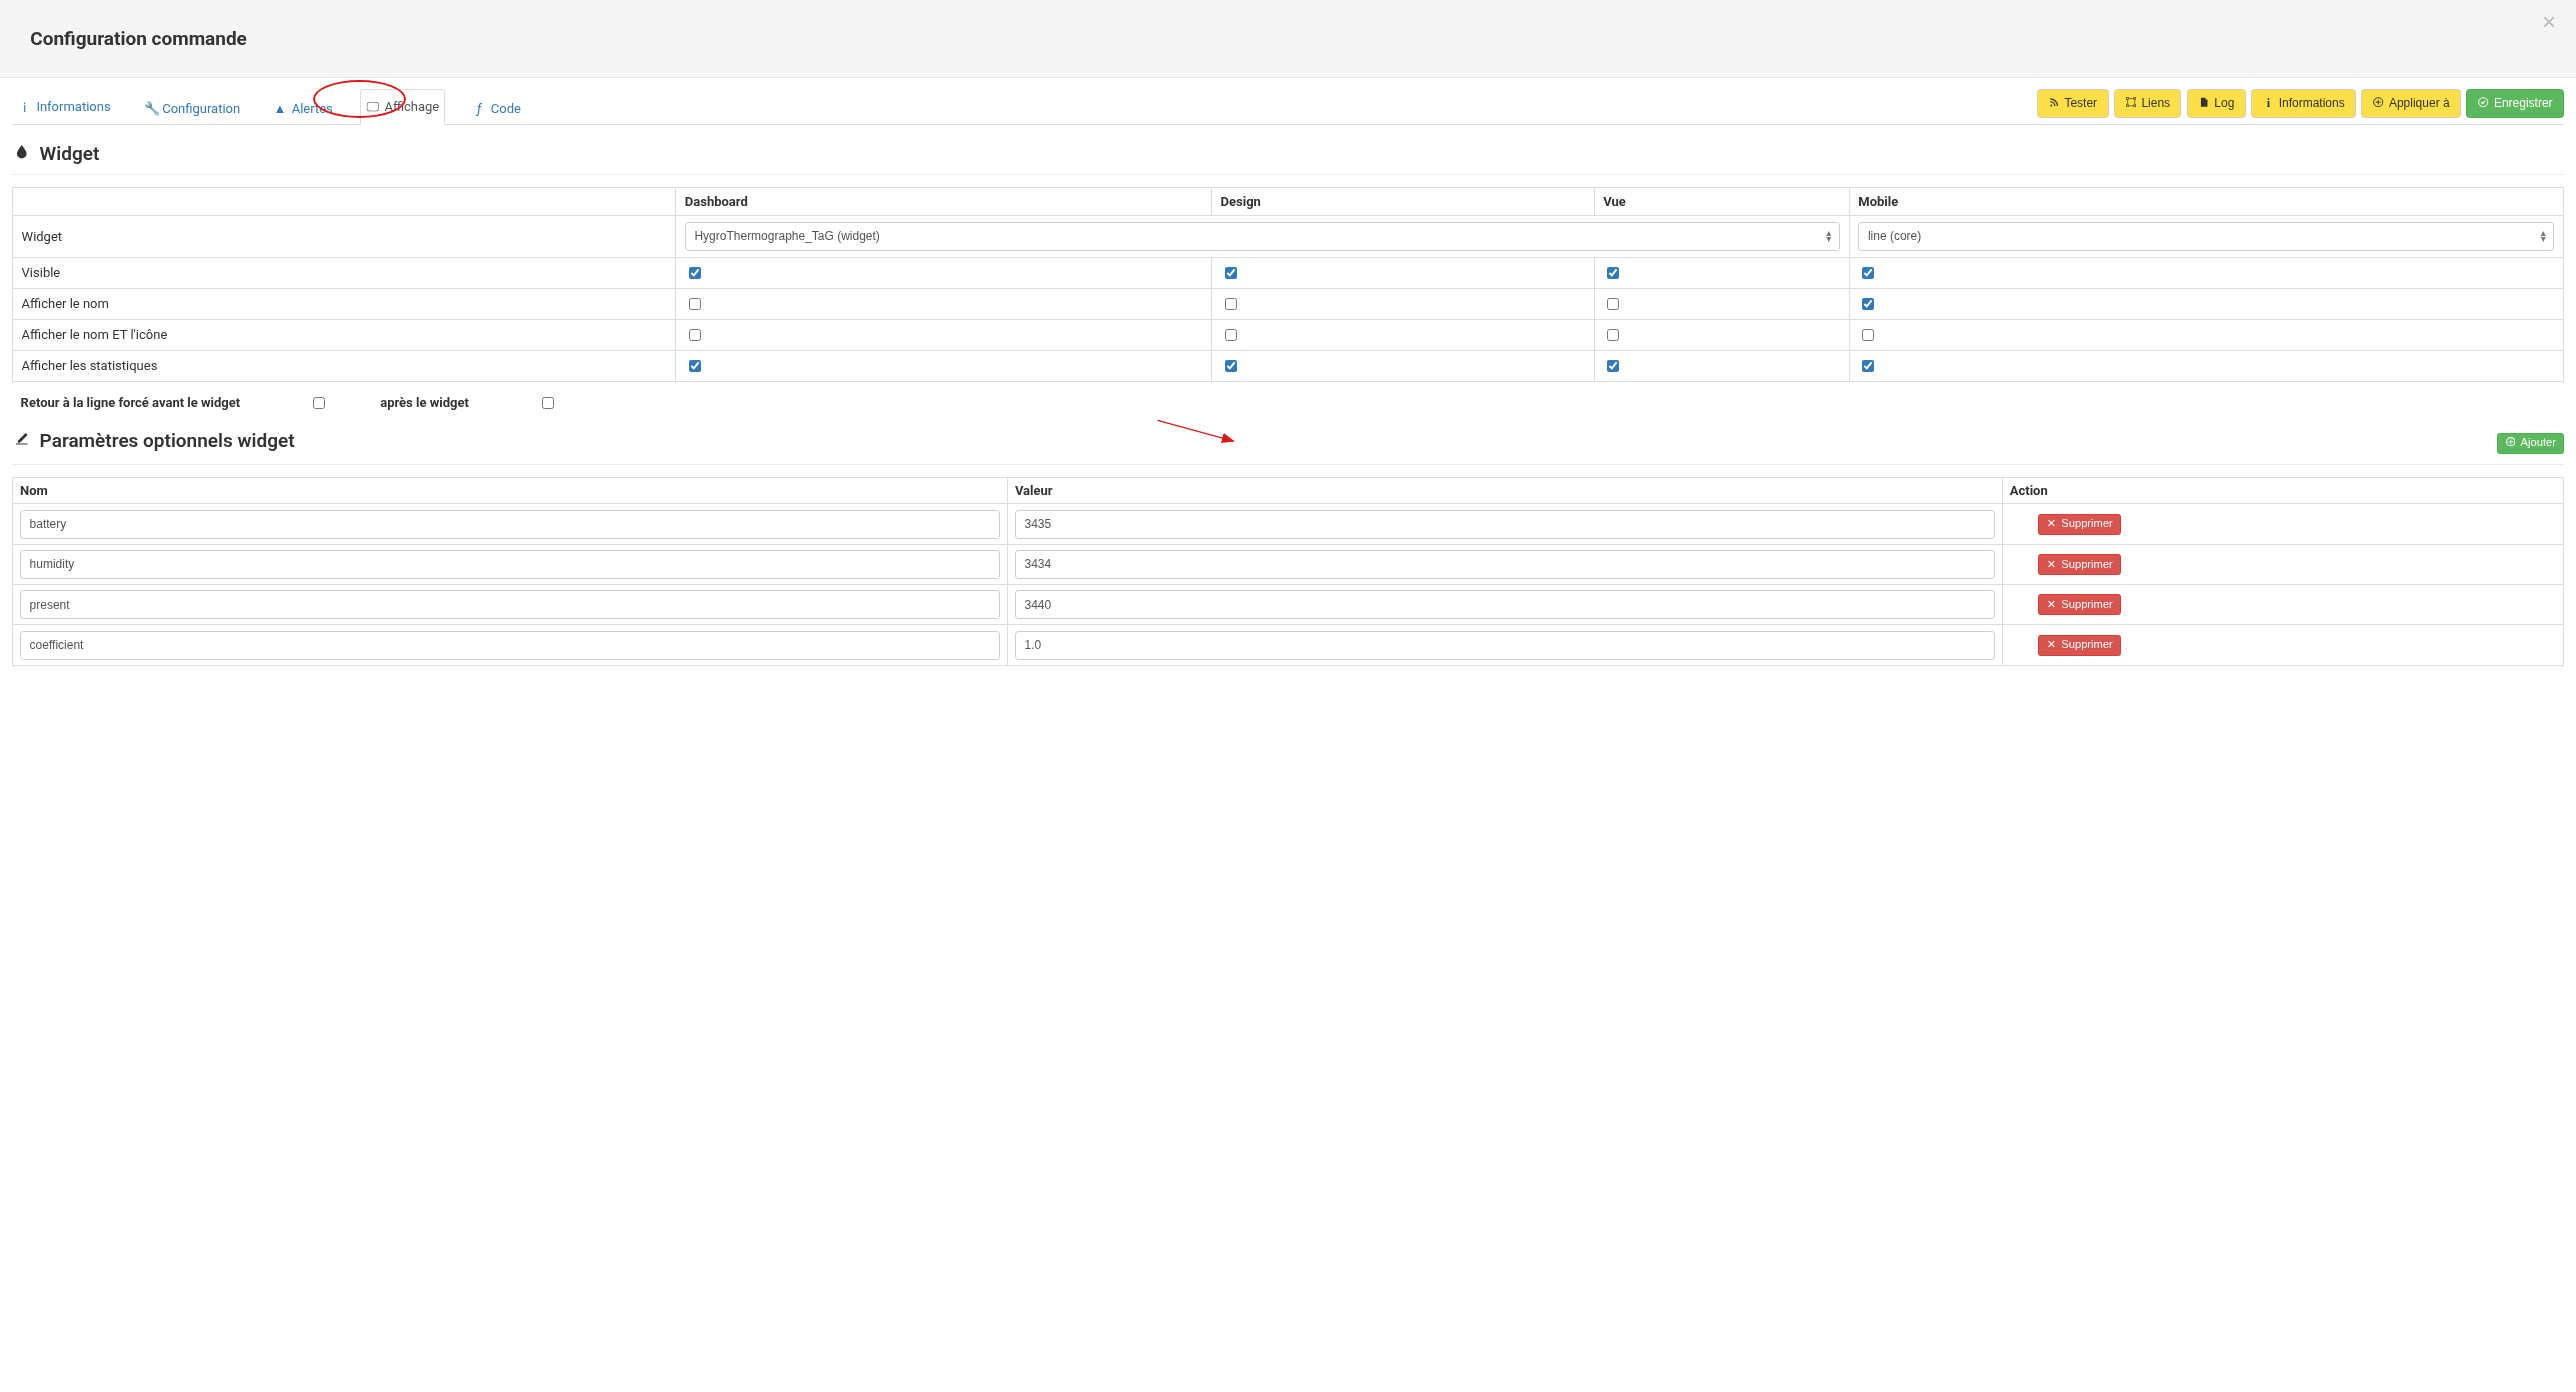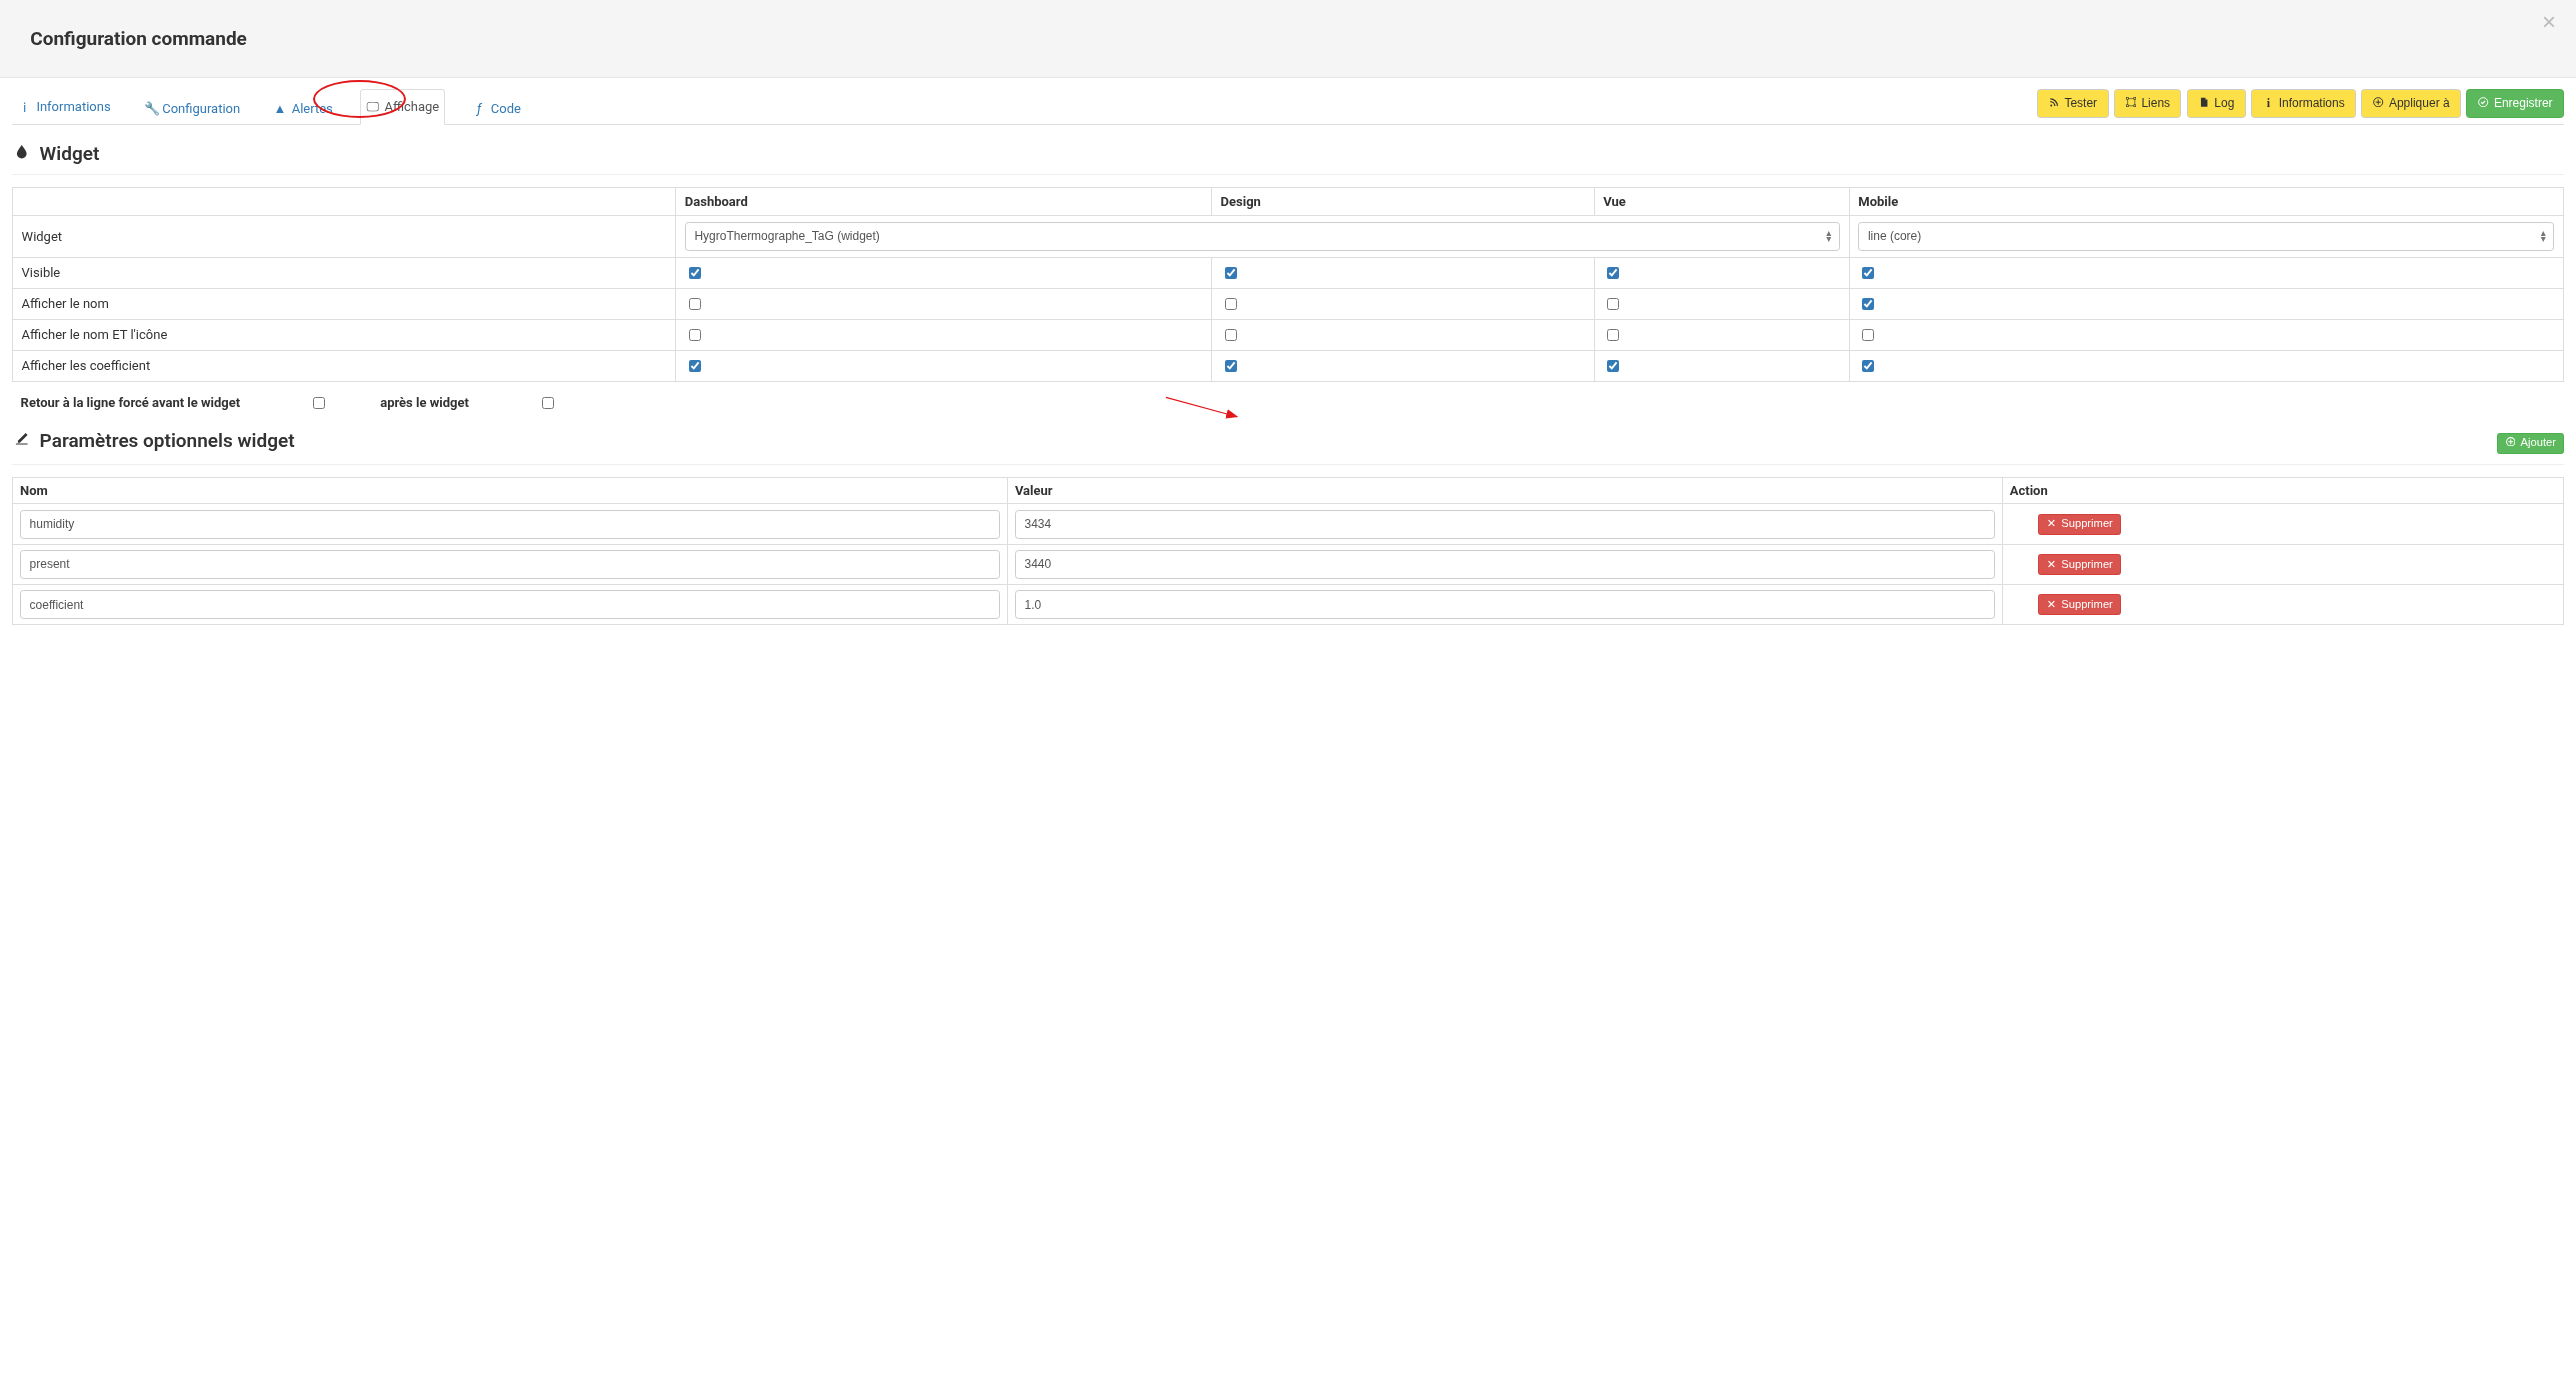--- a/index.html
+++ b/index.html
@@ -225,21 +225,21 @@
         <td><input type="checkbox" checked="" style=""></td>
       </tr>
       <tr>
         <td>Afficher le nom ET l'icône</td>
         <td><input type="checkbox" style=""></td>
         <td><input type="checkbox" style=""></td>
         <td><input type="checkbox" style=""></td>
         <td><input type="checkbox" style=""></td>
       </tr>
       <tr>
-        <td>Afficher les coefficient</td>
+        <td>Afficher les statistiques</td>
         <td><input type="checkbox" checked="" style=""></td>
         <td><input type="checkbox" checked="" style=""></td>
         <td><input type="checkbox" checked="" style=""></td>
         <td><input type="checkbox" checked="" style=""></td>
       </tr>
     </tbody>
   </table>
 
   <div class="linebreak-row">
     <div class="linebreak-group">
@@ -281,20 +281,28 @@
   <table class="params-table">
     <thead>
       <tr>
         <th class="pcol-name">Nom</th>
         <th class="pcol-value">Valeur</th>
         <th class="pcol-action">Action</th>
       </tr>
     </thead>
     <tbody>
       <tr>
+        <td><input class="form-control" value="battery" style=""></td>
+        <td><input class="form-control" value="3435" style=""></td>
+        <td><button class="btn btn-danger btn-xs">
+              <span class="icon">✕</span> 
+              <span>Supprimer</span>
+            </button></td>
+      </tr>
+      <tr>
         <td><input class="form-control" value="humidity" style=""></td>
         <td><input class="form-control" value="3434" style=""></td>
         <td><button class="btn btn-danger btn-xs">
               <span class="icon">✕</span> 
               <span>Supprimer</span>
             </button></td>
       </tr>
       <tr>
         <td><input class="form-control" value="present" style=""></td>
         <td><input class="form-control" value="3440" style=""></td>

